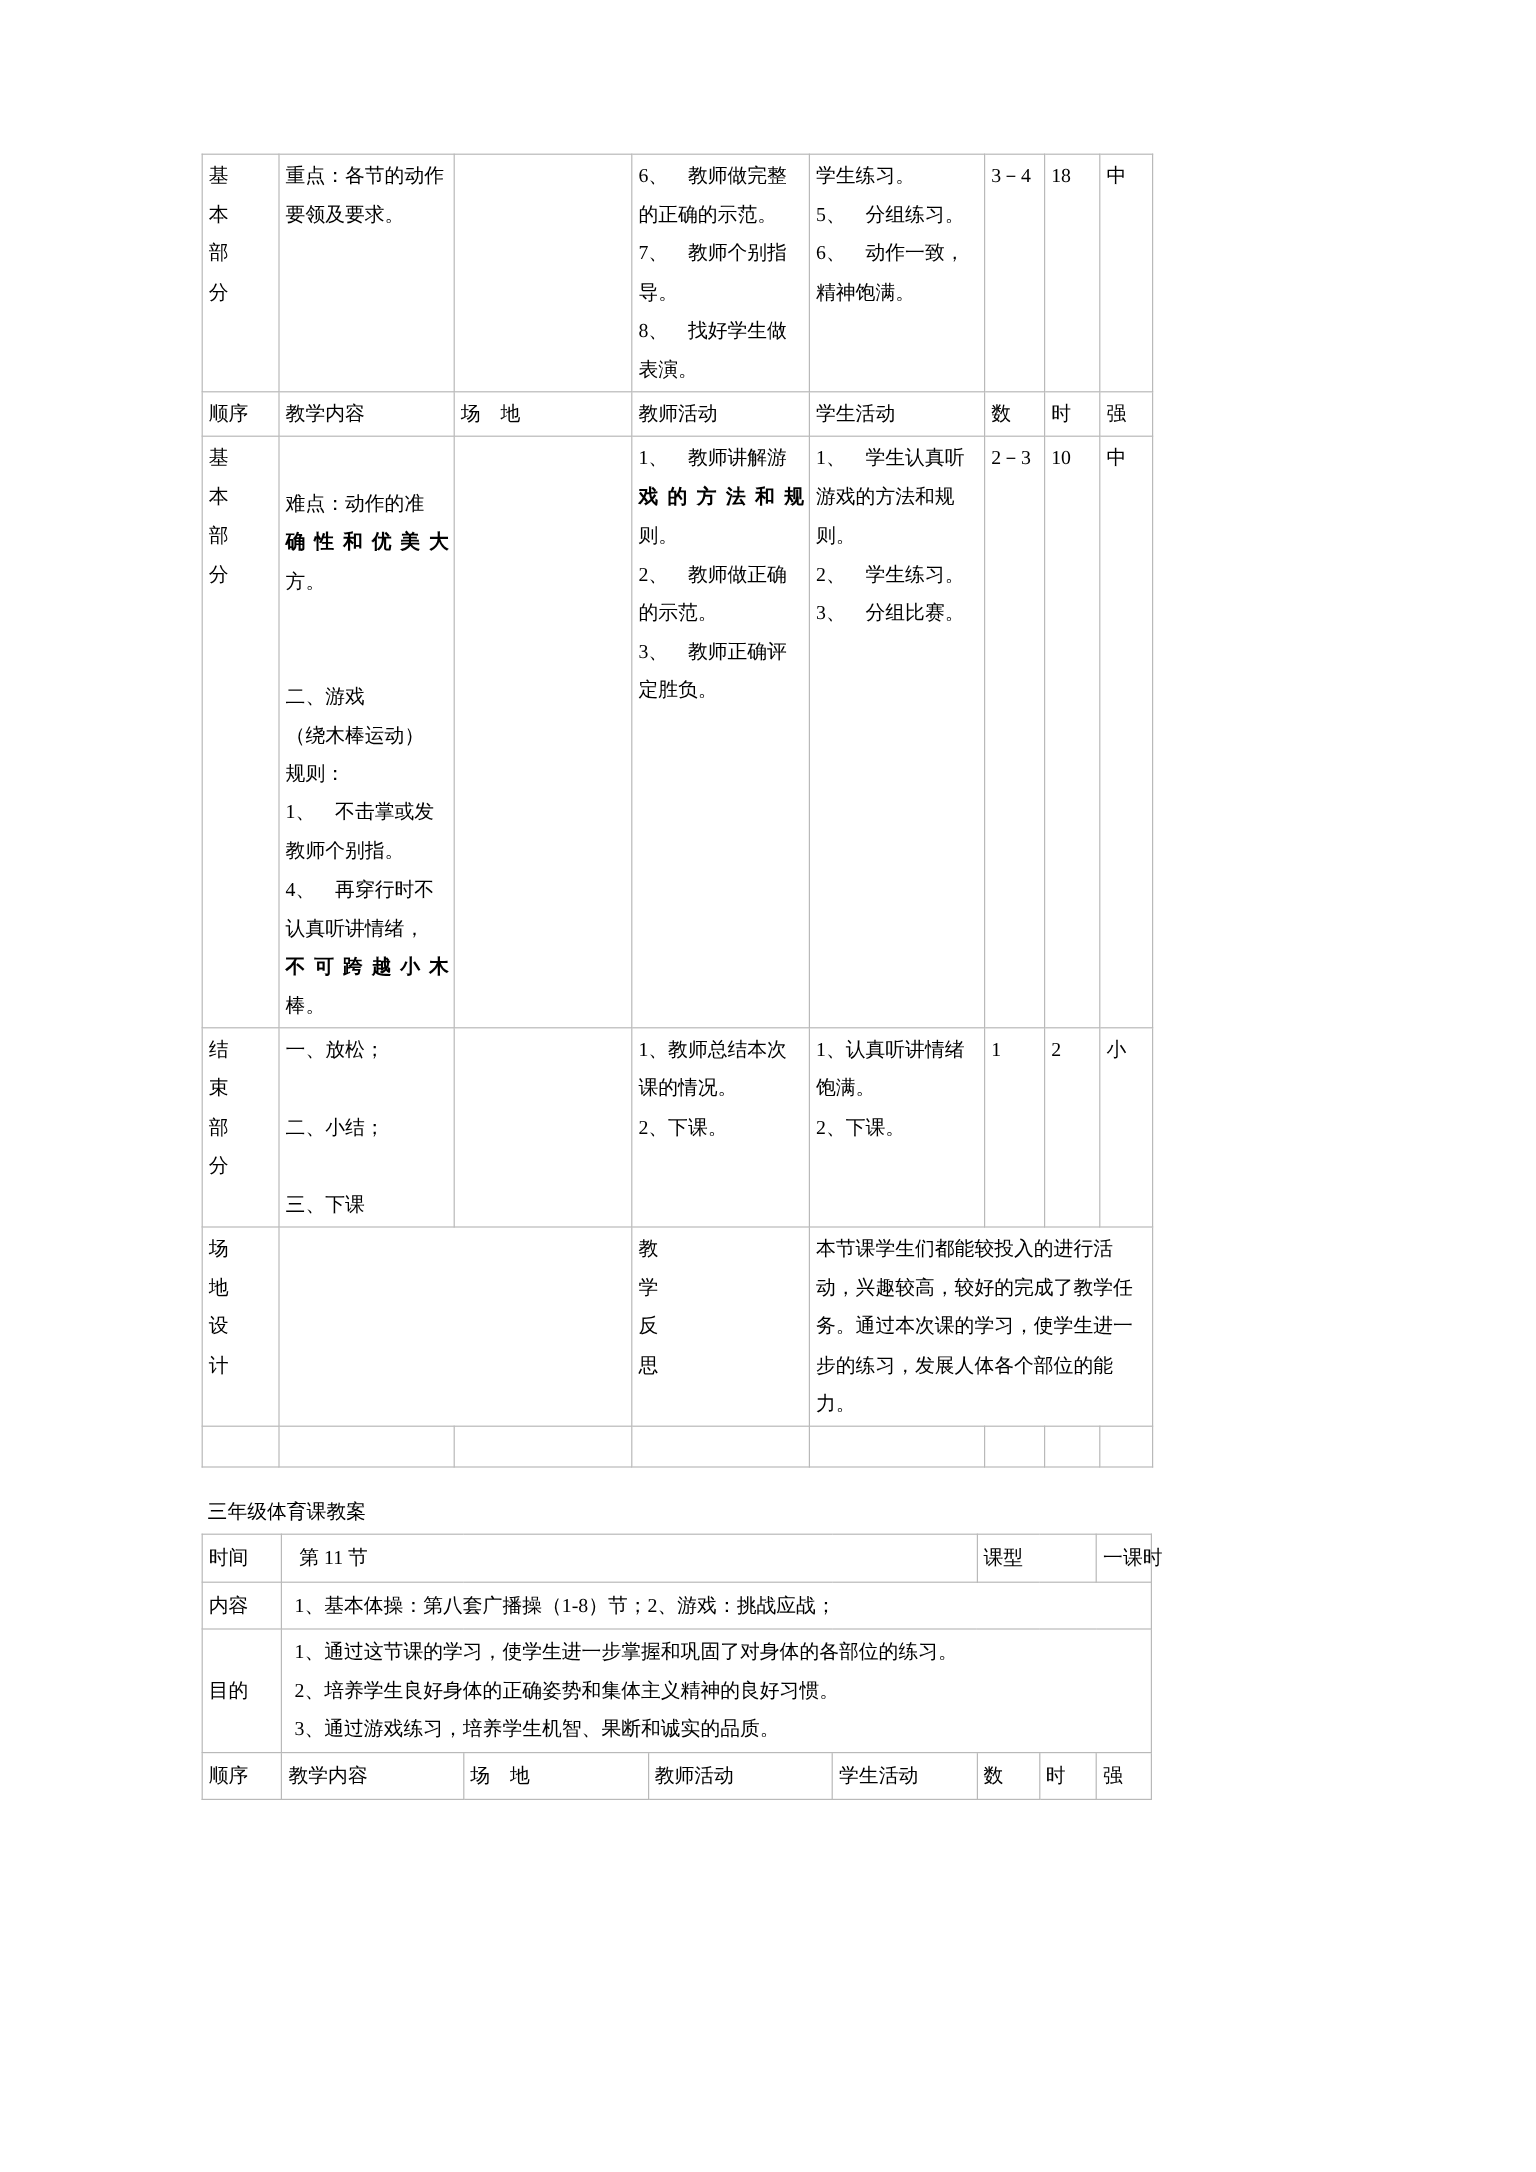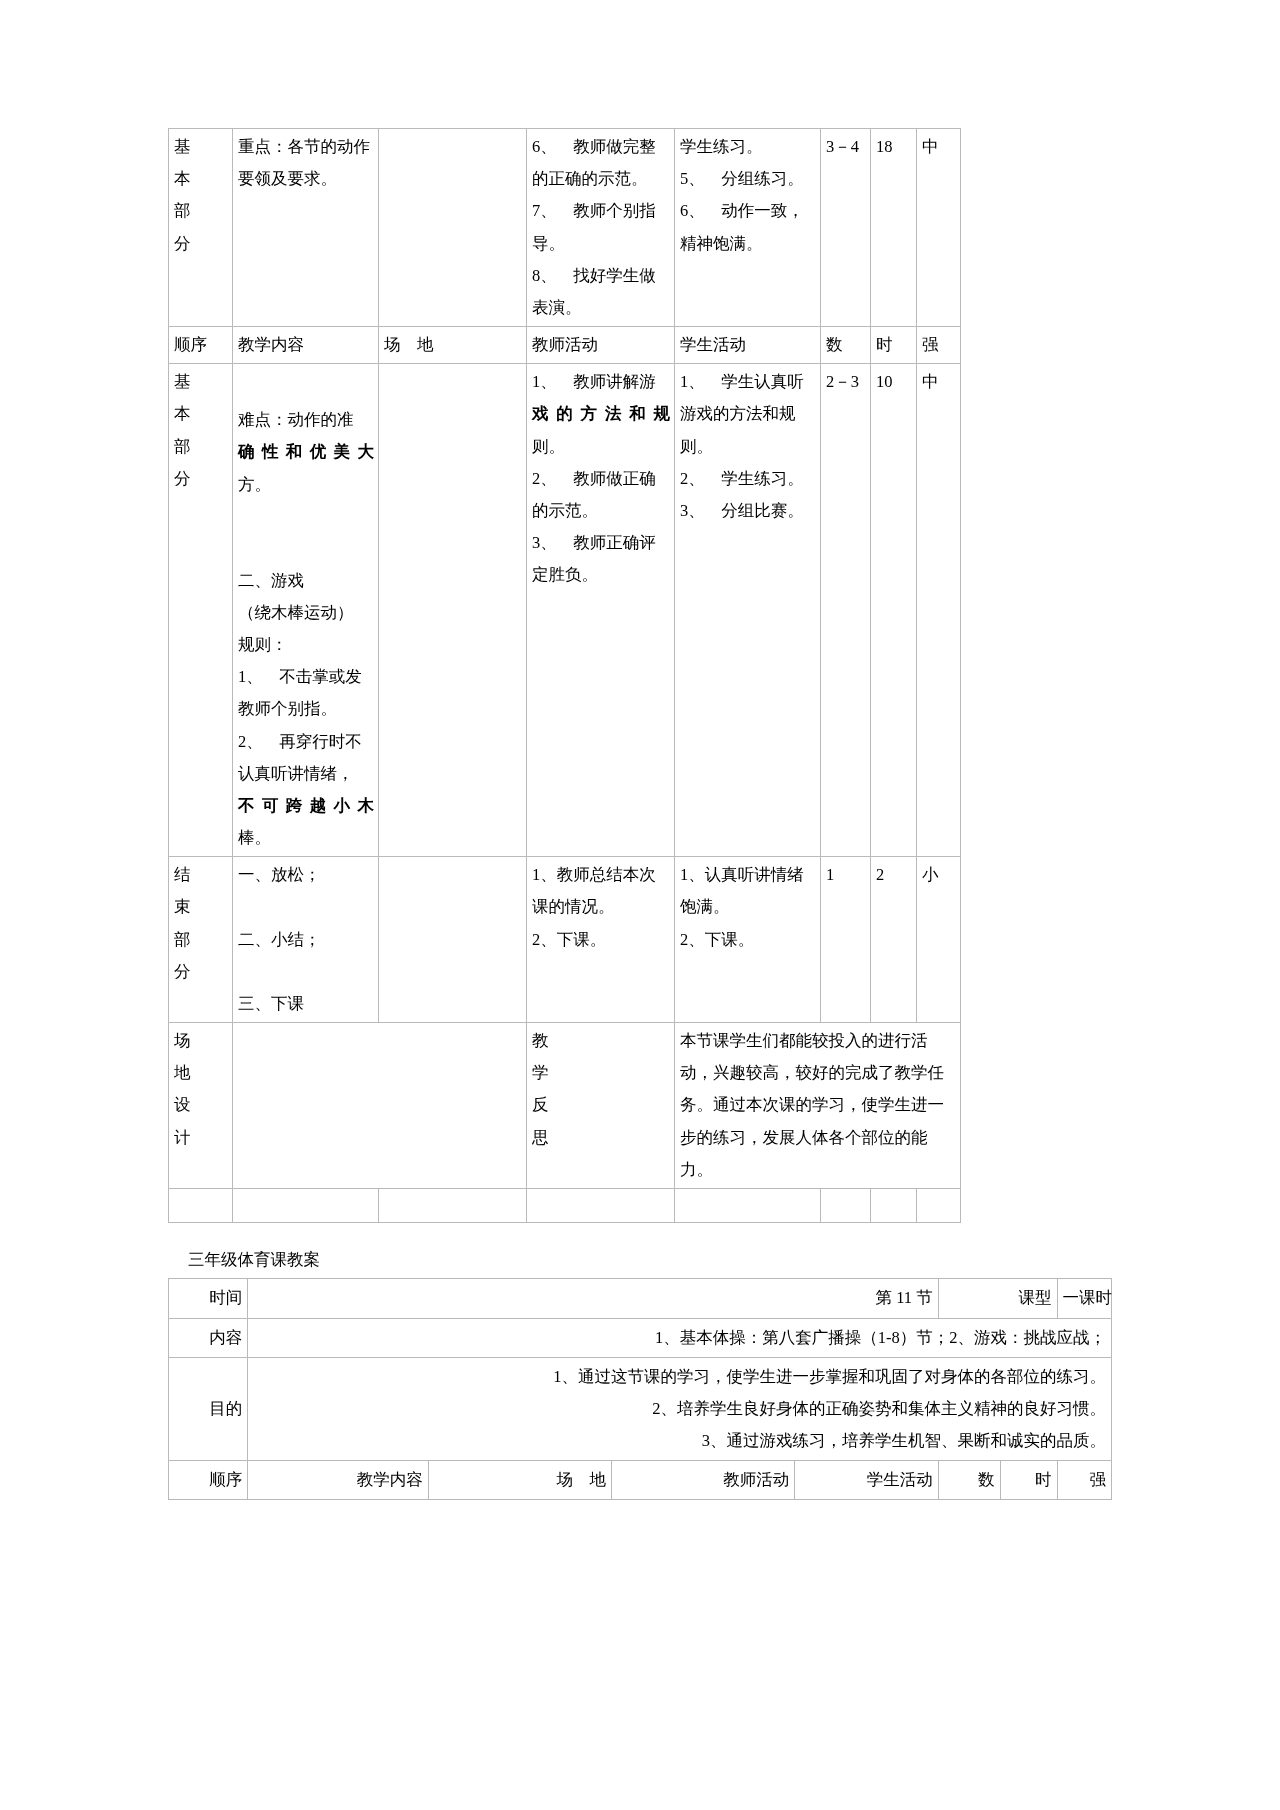--- a/index.html
+++ b/index.html
@@ -44,29 +44,28 @@
   .stack span { display: block; }
 
   .mid { vertical-align: middle; }
   .justify-cell { text-align: justify; text-align-last: justify; font-weight: bold; }
 
   .blank-line { display: block; height: 32px; }
 
   .caption {
     font-size: 16.5px;
     line-height: 1.6;
-    margin: 24px 0 5px 20px;
+    margin: 24px 0 5px 5px;
   }
 
   
   table.doc2 {
     border-collapse: collapse;
-    width: 944px;
+    width: 792px;
     table-layout: fixed;
-    text-align: right;
   }
   table.doc2 td {
     border: 1px solid #b9b9b9;
     vertical-align: middle;
     padding: 3px 5px;
     font-size: 16.5px;
     line-height: 1.95;
   }
   table.doc2 td.top { vertical-align: top; }
 </style>
@@ -153,21 +152,21 @@
         <div>难点：动作的准</div>
         <div class="justify-cell">确性和优美大</div>
         <div>方。</div>
         <span class="blank-line"></span>
         <span class="blank-line"></span>
         <div>二、游戏</div>
         <div>（绕木棒运动）</div>
         <div>规则：</div>
         <div>1、　不击掌或发</div>
         <div>教师个别指。</div>
-        <div>2、　再穿行时不</div>
+        <div>4、　再穿行时不</div>
         <div>认真听讲情绪，</div>
         <div class="justify-cell">不可跨越小木</div>
         <div>棒。</div>
       </td>
       <td>
         <div></div>
       </td>
       <td class="mid">
         <div>1、　教师讲解游</div>
         <div class="justify-cell">戏的方法和规</div>

